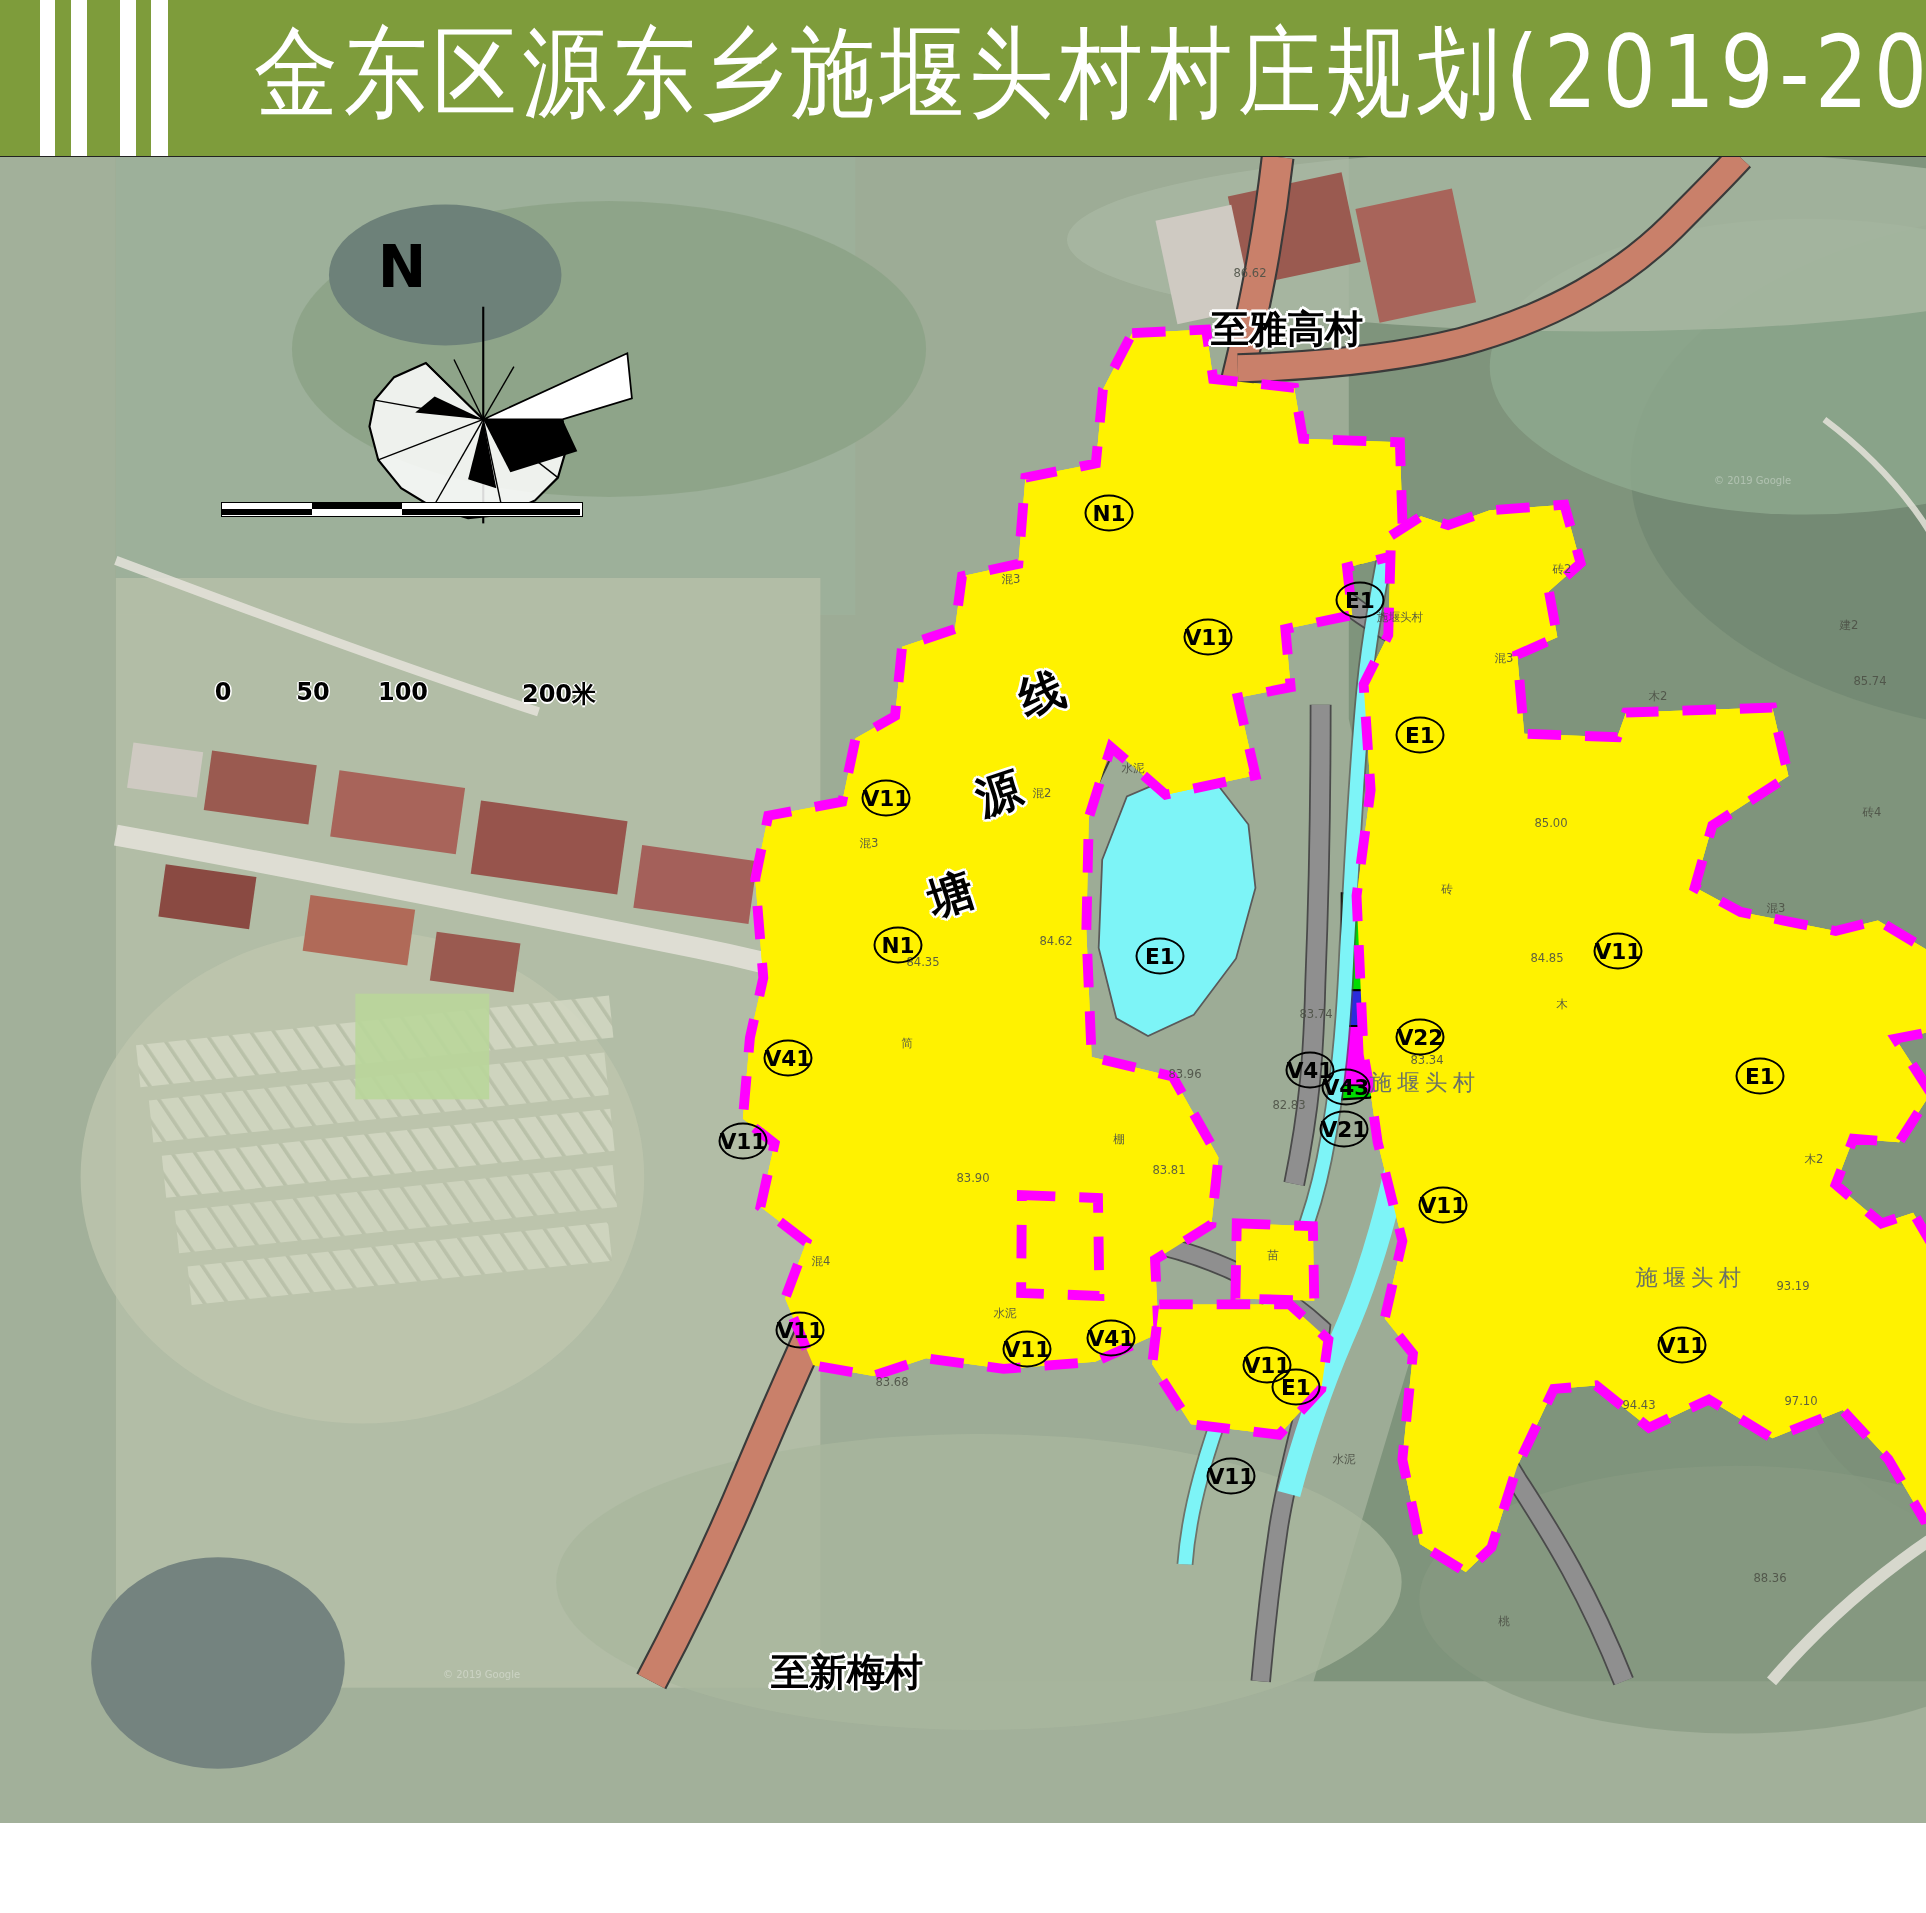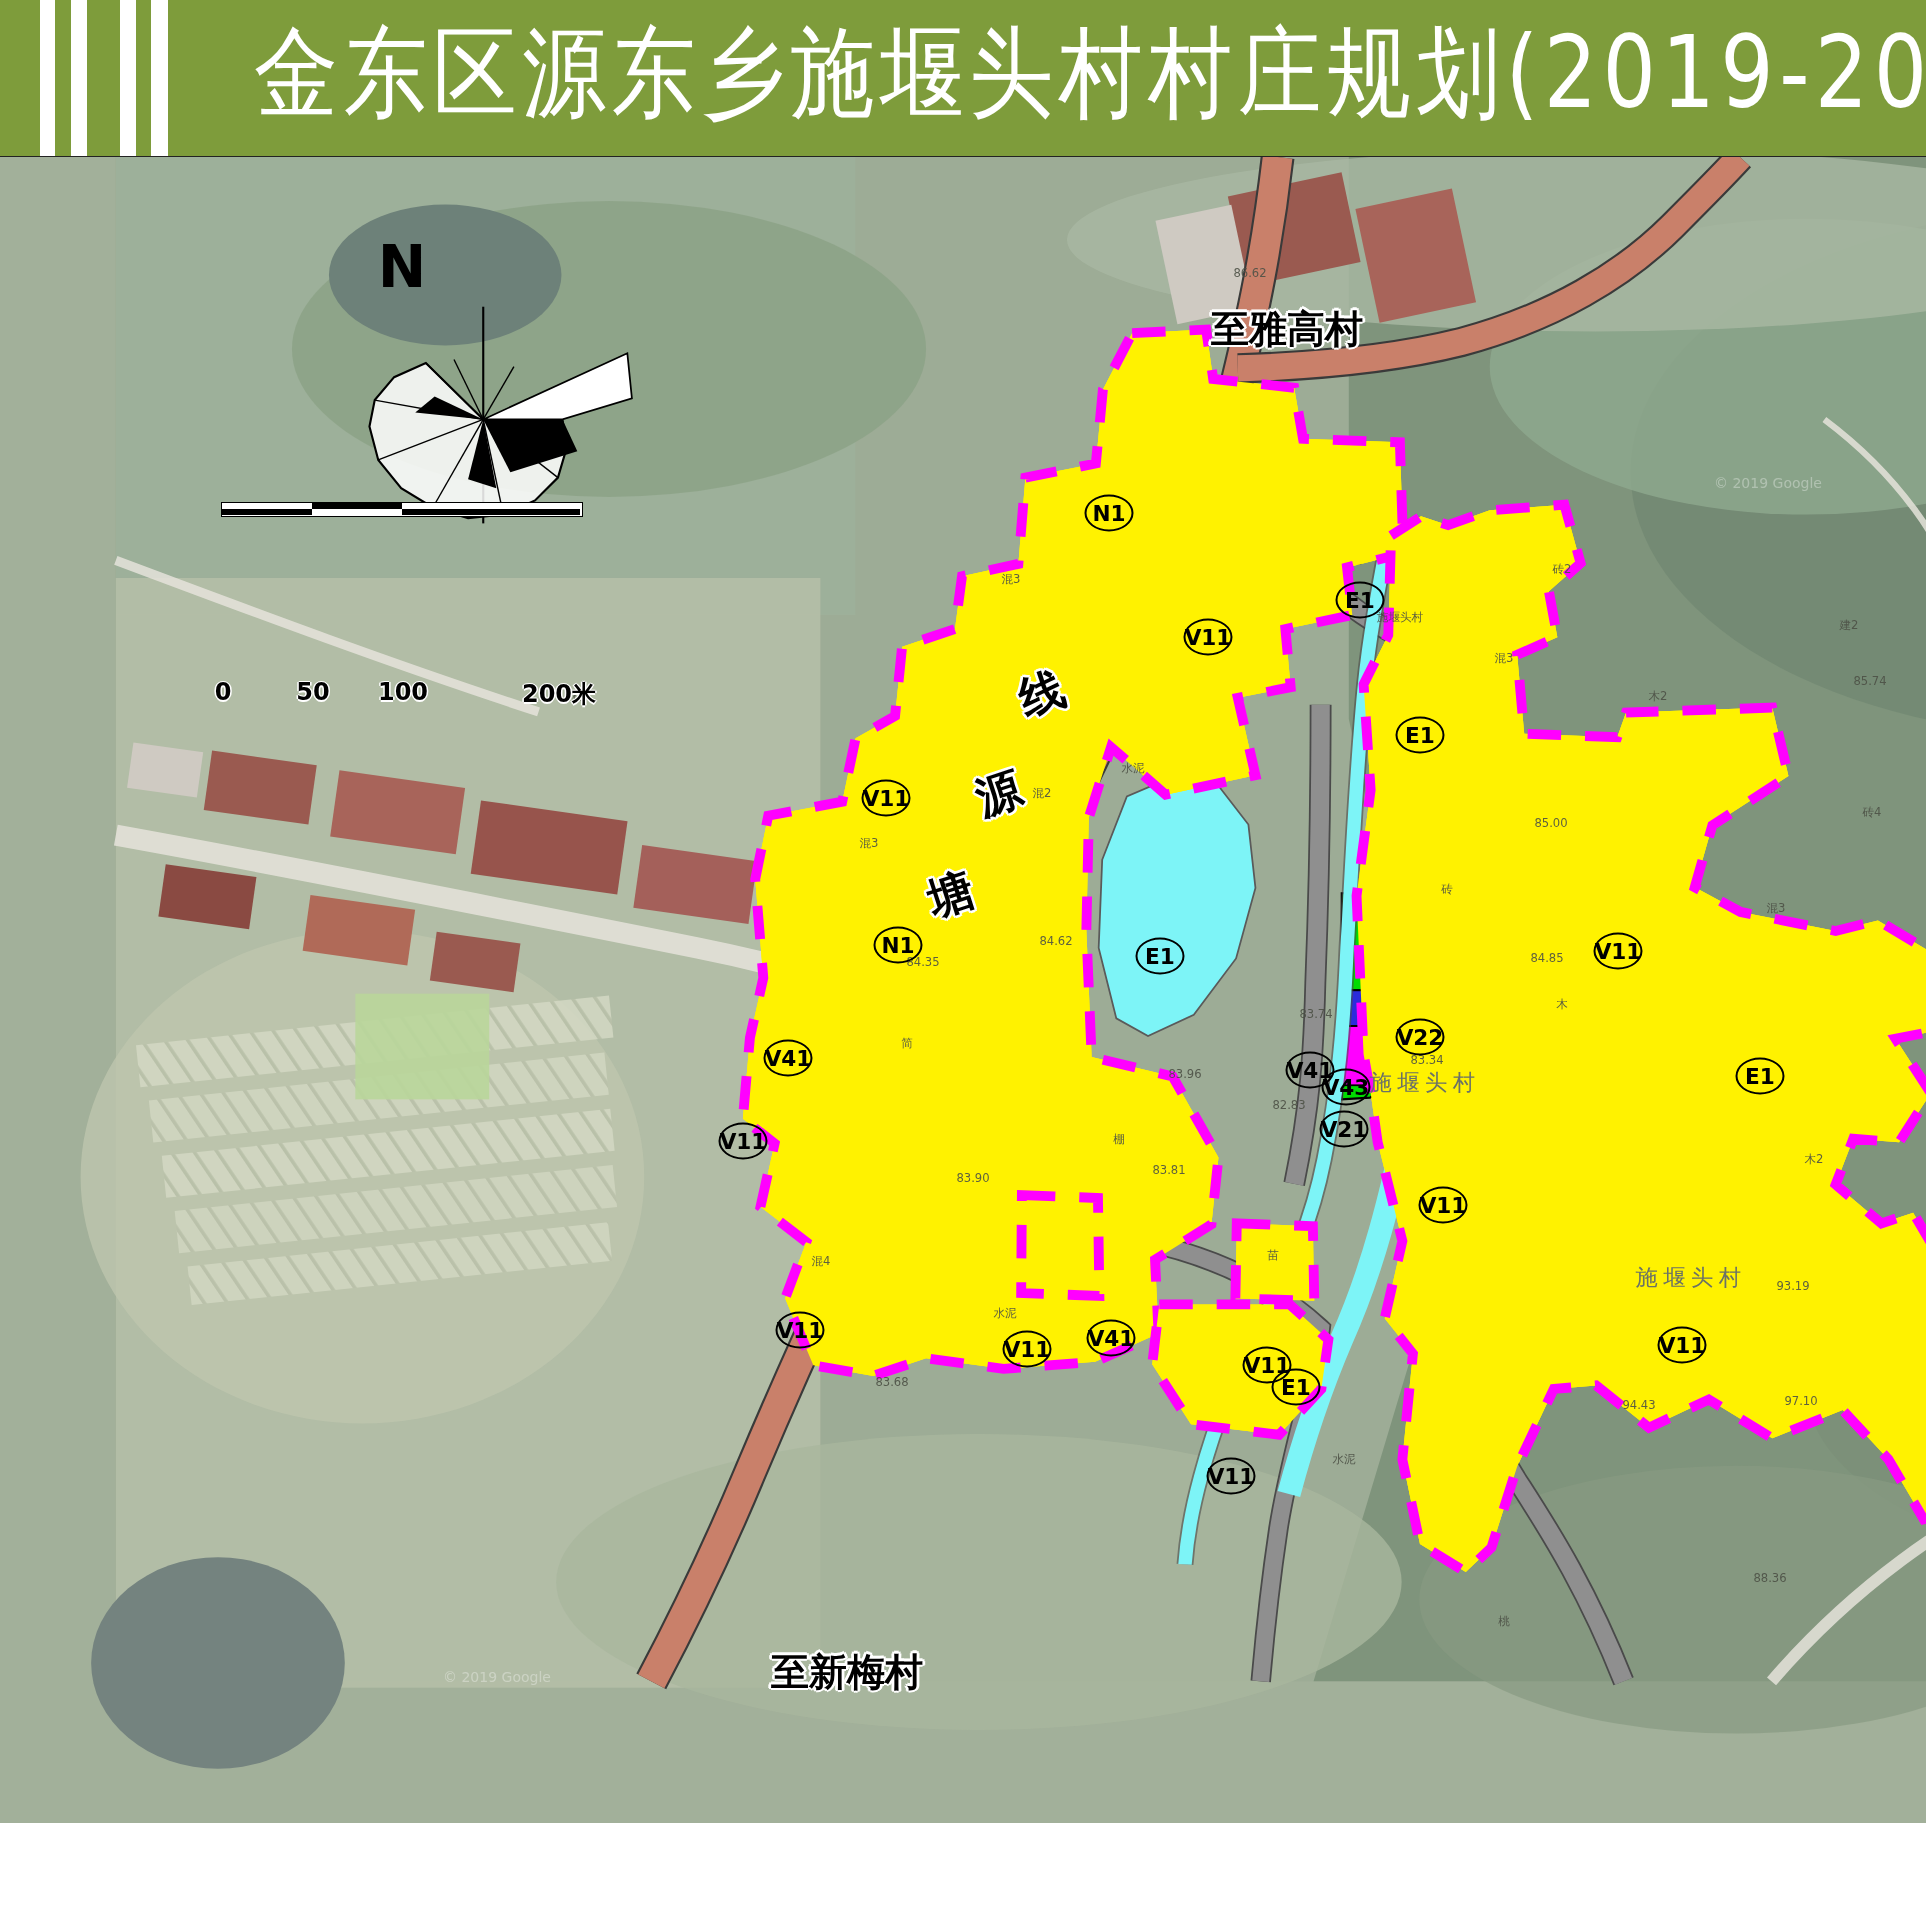--- a/index.html
+++ b/index.html
@@ -19,21 +19,21 @@
     border-top:1.9px solid #222; background:#a2b09a; overflow:hidden; }
   #map-svg { position:absolute; left:0; top:0; }
 
   
   .zone-marker { position:absolute; width:49px; height:37px; border:2.3px solid #000;
     border-radius:50%; display:flex; align-items:center; justify-content:center;
     color:#000; font-size:21.6px; font-weight:bold; transform:translate(-50%,-50%);
     background:transparent; z-index:12; letter-spacing:0; }
   .map-note { position:absolute; transform:translate(-50%,-50%); color:#4d5146;
     font-size:11.6px; white-space:nowrap; z-index:11; opacity:.9; }
-  .watermark { position:absolute; color:#ffffff; opacity:.33; font-size:14px; z-index:11; }
+  .watermark { position:absolute; color:#ffffff; opacity:.33; font-size:10px; z-index:11; }
 
   .big-road-label { position:absolute; transform:translate(-50%,-50%); color:#000;
     font-size:38px; font-weight:bold; white-space:nowrap; z-index:13;
     text-shadow:-2.7px 0 0 #fff,2.7px 0 0 #fff,0 -2.7px 0 #fff,0 2.7px 0 #fff,
       -1.9px -1.9px 0 #fff,1.9px 1.9px 0 #fff,-1.9px 1.9px 0 #fff,1.9px -1.9px 0 #fff; }
   .road-char { position:absolute; transform:translate(-50%,-50%) rotate(-18deg); color:#000;
     font-size:45px; font-weight:bold; z-index:13;
     text-shadow:-2.7px 0 0 #fff,2.7px 0 0 #fff,0 -2.7px 0 #fff,0 2.7px 0 #fff,
       -1.9px -1.9px 0 #fff,1.9px 1.9px 0 #fff,-1.9px 1.9px 0 #fff,1.9px -1.9px 0 #fff; }
   .village-name { position:absolute; transform:translate(-50%,-50%); color:#6b7266;

